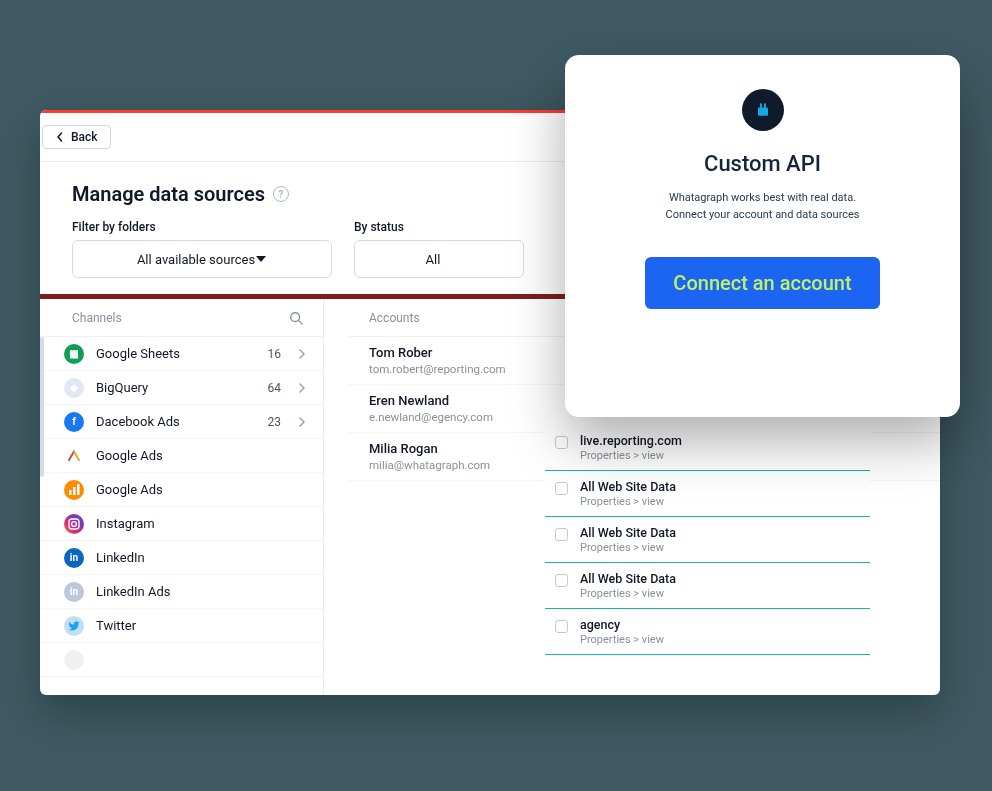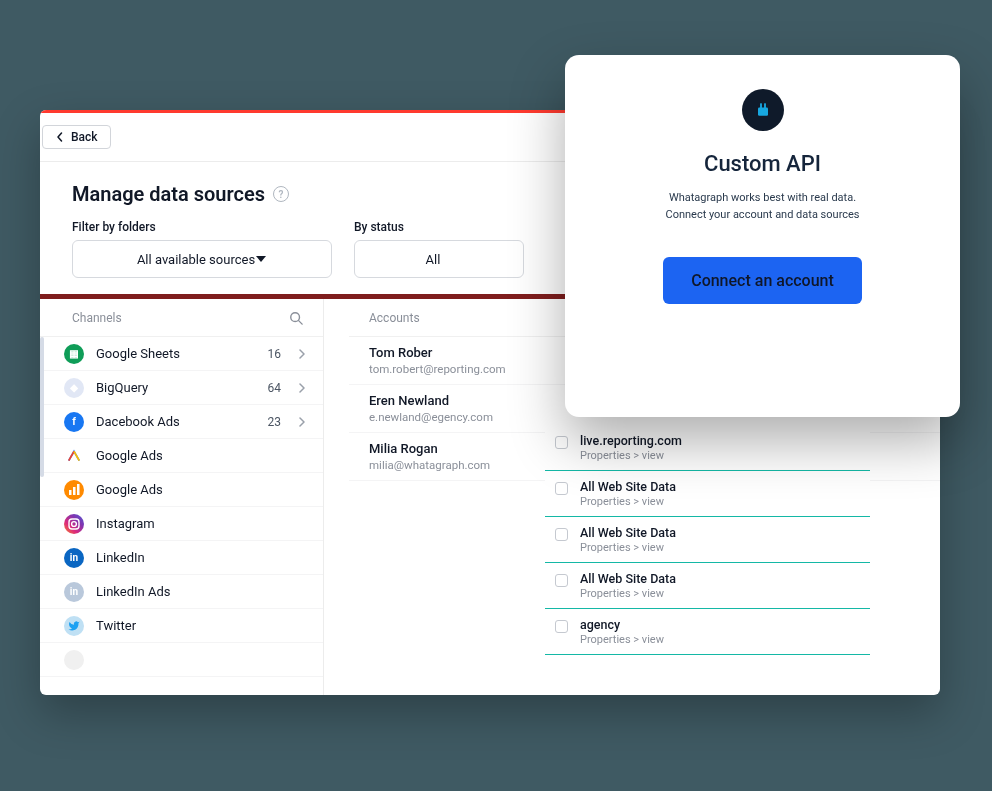--- a/index.html
+++ b/index.html
@@ -155,25 +155,25 @@
     width: 42px; height: 42px; border-radius: 50%;
     background: #0f1a2a;
     display: flex; align-items: center; justify-content: center;
     margin-bottom: 20px;
   }
   .modal-icon svg { width: 20px; height: 20px; }
   .modal-title { font-size: 22px; font-weight: 500; color: #15253b; margin-bottom: 14px; }
   .modal-text { font-size: 11px; line-height: 1.5; color: #2a3a4d; margin-bottom: 34px; }
   .primary-btn {
     background: #1c64f2;
-    color: #0f172a;
+    color: #bef264;
     border: none;
     border-radius: 6px;
     padding: 14px 28px;
-    font-size: 16px;
+    font-size: 20px;
     font-weight: 500;
     cursor: pointer;
   }
 
   
   .ic-sheets { background:#0f9d58; }
   .ic-bq { background:#e1e7f5; color:#4285f4; }
   .ic-fb { background:#1877f2; }
   .ic-ga { background:#fff; }
   .ic-ga2 { background:#ff8a00; }

